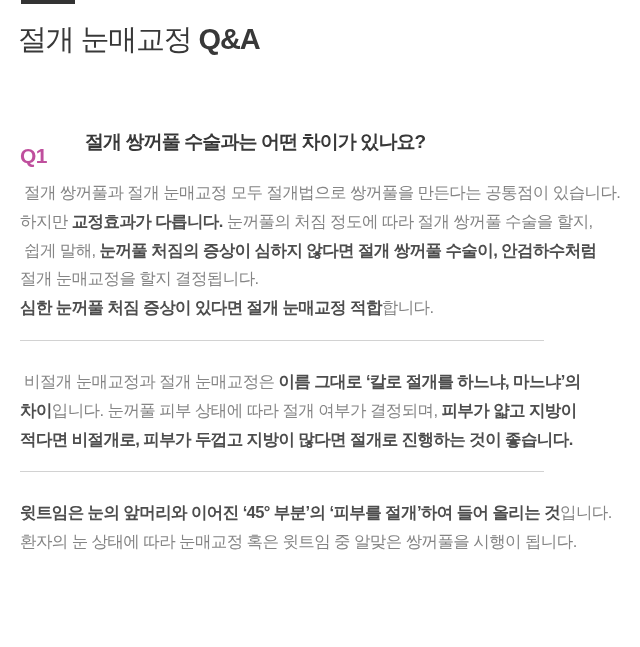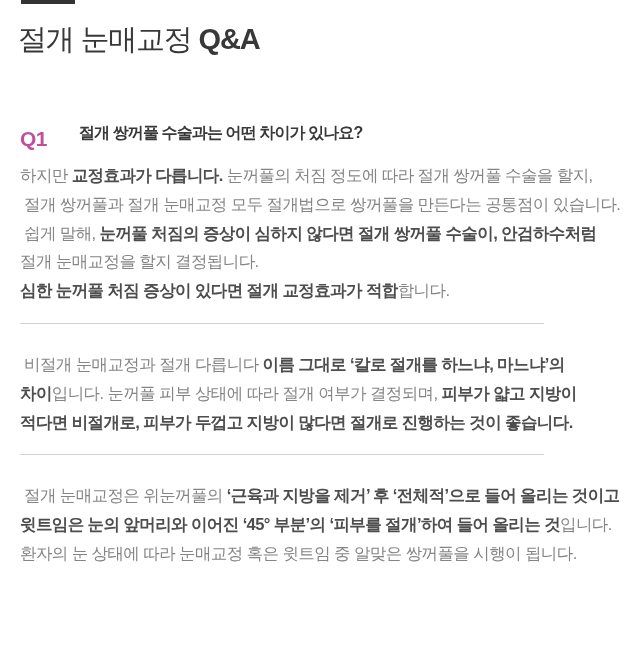--- a/index.html
+++ b/index.html
@@ -35,21 +35,21 @@
   .qa-section{margin:26px 20px 0 20px;}
   .qa-section:first-of-type{margin-top:57px;}
   .qa-head{display:flex;align-items:flex-end;}
   .q-label{
     flex:0 0 52px;width:52px;
     font-size:21px;font-weight:700;
     color:var(--accent);
     letter-spacing:-0.5px;
   }
   .q-text{
-    margin:7px;font-size:16px;font-weight:700;
+    margin:13px;font-size:19px;font-weight:700;
     color:var(--heading);letter-spacing:-0.9px;
     white-space:nowrap;
   }
   .answer{
     margin-top:10px;
     font-size:16.5px;line-height:28.8px;
     color:var(--body);
     letter-spacing:-0.6px;
   }
   .ans-line{white-space:pre;}
@@ -66,40 +66,39 @@
 <div class="page">
   <div class="top-bar"></div>
   <h1 class="title"><span>절개 눈매교정</span> <span class="bold">Q&amp;A</span></h1>
   <div class="qa-sections">
   <section class="qa-section">
     <div class="qa-head">
       <span class="q-label">Q1</span>
       <h2 class="q-text">절개 쌍꺼풀 수술과는 어떤 차이가 있나요?</h2>
     </div>
     <div class="answer">
+          <div class="ans-line"><span class="seg"> 절개 쌍꺼풀과 절개 눈매교정 모두 절개법으로 쌍꺼풀을 만든다는 공통점이 있습니다.</span></div>
           <div class="ans-line"><span class="seg">하지만 </span><span class="seg bold">교정효과가 다릅니다.</span><span class="seg"> 눈꺼풀의 처짐 정도에 따라 절개 쌍꺼풀 수술을 할지,</span></div>
-          <div class="ans-line"><span class="seg"> 절개 쌍꺼풀과 절개 눈매교정 모두 절개법으로 쌍꺼풀을 만든다는 공통점이 있습니다.</span></div>
           <div class="ans-line"><span class="seg"> 쉽게 말해, </span><span class="seg bold">눈꺼풀 처짐의 증상이 심하지 않다면 절개 쌍꺼풀 수술이, 안검하수처럼</span></div>
           <div class="ans-line"><span class="seg">절개 눈매교정을 할지 결정됩니다.</span></div>
-          <div class="ans-line"><span class="seg bold">심한 눈꺼풀 처짐 증상이 있다면 절개 교정효과가 적합</span><span class="seg">합니다.</span></div>
+          <div class="ans-line"><span class="seg bold">심한 눈꺼풀 처짐 증상이 있다면 절개 눈매교정 적합</span><span class="seg">합니다.</span></div>
         </div>
     <hr class="divider">
   </section>
 
   <section class="qa-section">
     <div class="answer">
-          <div class="ans-line"><span class="seg"> 비절개 눈매교정과 절개 다릅니다 </span><span class="seg bold">이름 그대로 ‘칼로 절개를 하느냐, 마느냐’의</span></div>
+          <div class="ans-line"><span class="seg"> 비절개 눈매교정과 절개 눈매교정은 </span><span class="seg bold">이름 그대로 ‘칼로 절개를 하느냐, 마느냐’의</span></div>
           <div class="ans-line"><span class="seg bold">차이</span><span class="seg">입니다. 눈꺼풀 피부 상태에 따라 절개 여부가 결정되며, </span><span class="seg bold">피부가 얇고 지방이</span></div>
           <div class="ans-line"><span class="seg bold">적다면 비절개로, 피부가 두껍고 지방이 많다면 절개로 진행하는 것이 좋습니다.</span></div>
         </div>
     <hr class="divider">
   </section>
 
   <section class="qa-section">
     <div class="answer">
-          <div class="ans-line"><span class="seg"> 절개 눈매교정은 위눈꺼풀의 </span><span class="seg bold">‘근육과 지방을 제거’ 후 ‘전체적’으로 들어 올리는 것이고</span></div>
           <div class="ans-line"><span class="seg bold">윗트임은 눈의 앞머리와 이어진 ‘45° 부분’의 ‘피부를 절개’하여 들어 올리는 것</span><span class="seg">입니다.</span></div>
           <div class="ans-line"><span class="seg">환자의 눈 상태에 따라 눈매교정 혹은 윗트임 중 알맞은 쌍꺼풀을 시행이 됩니다.</span></div>
         </div>
 
   </section>
 </div>
 </div>
 
 </body></html>

